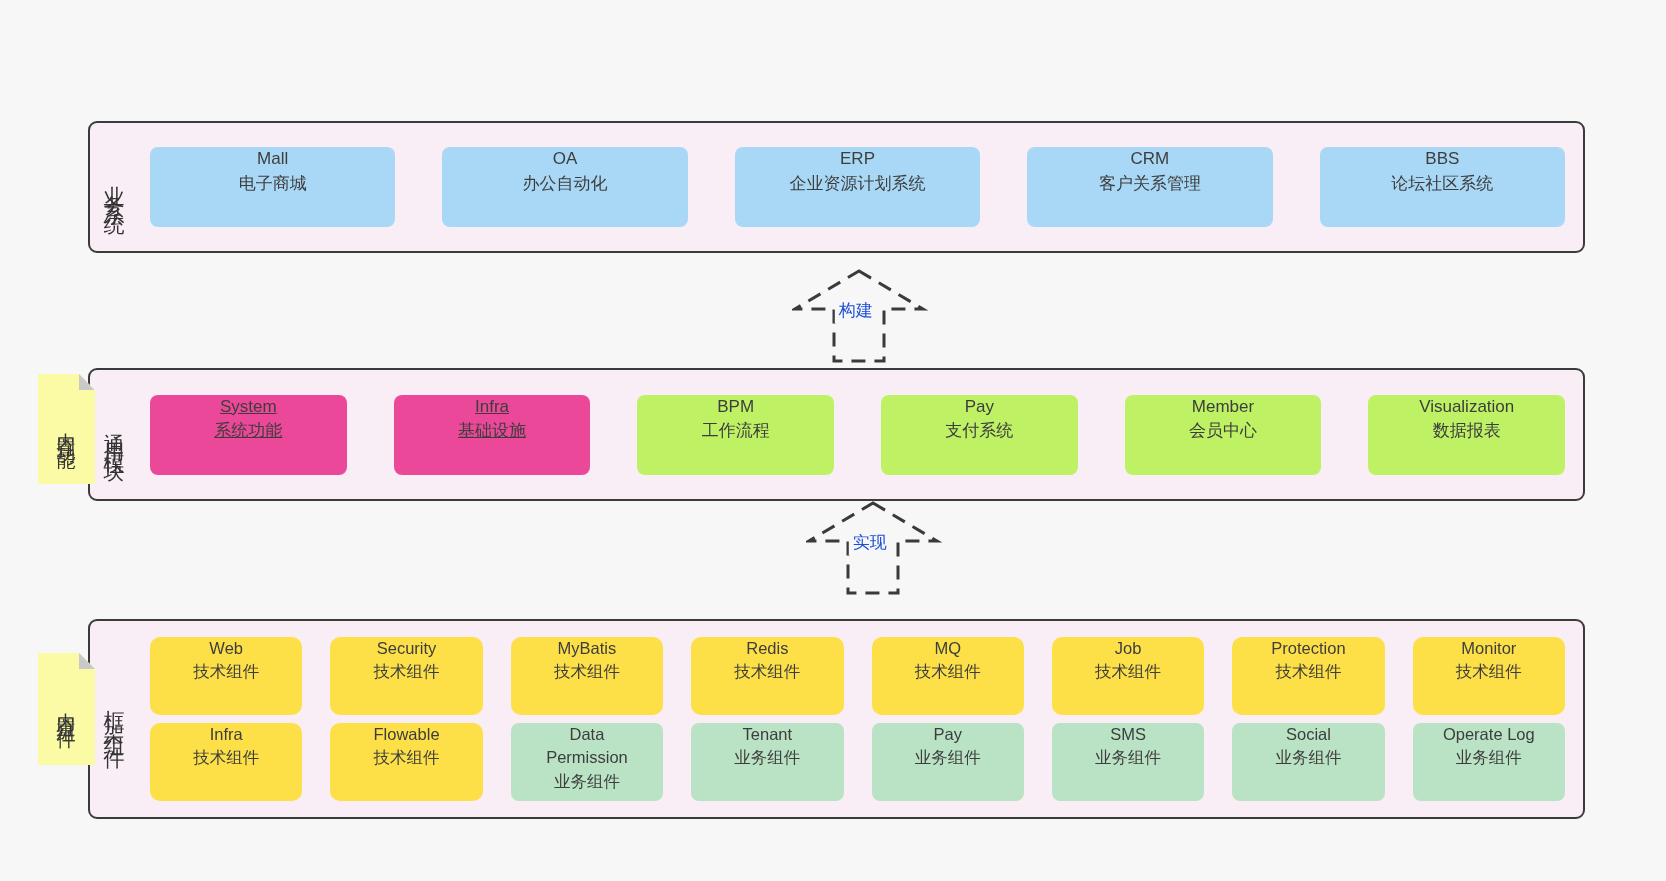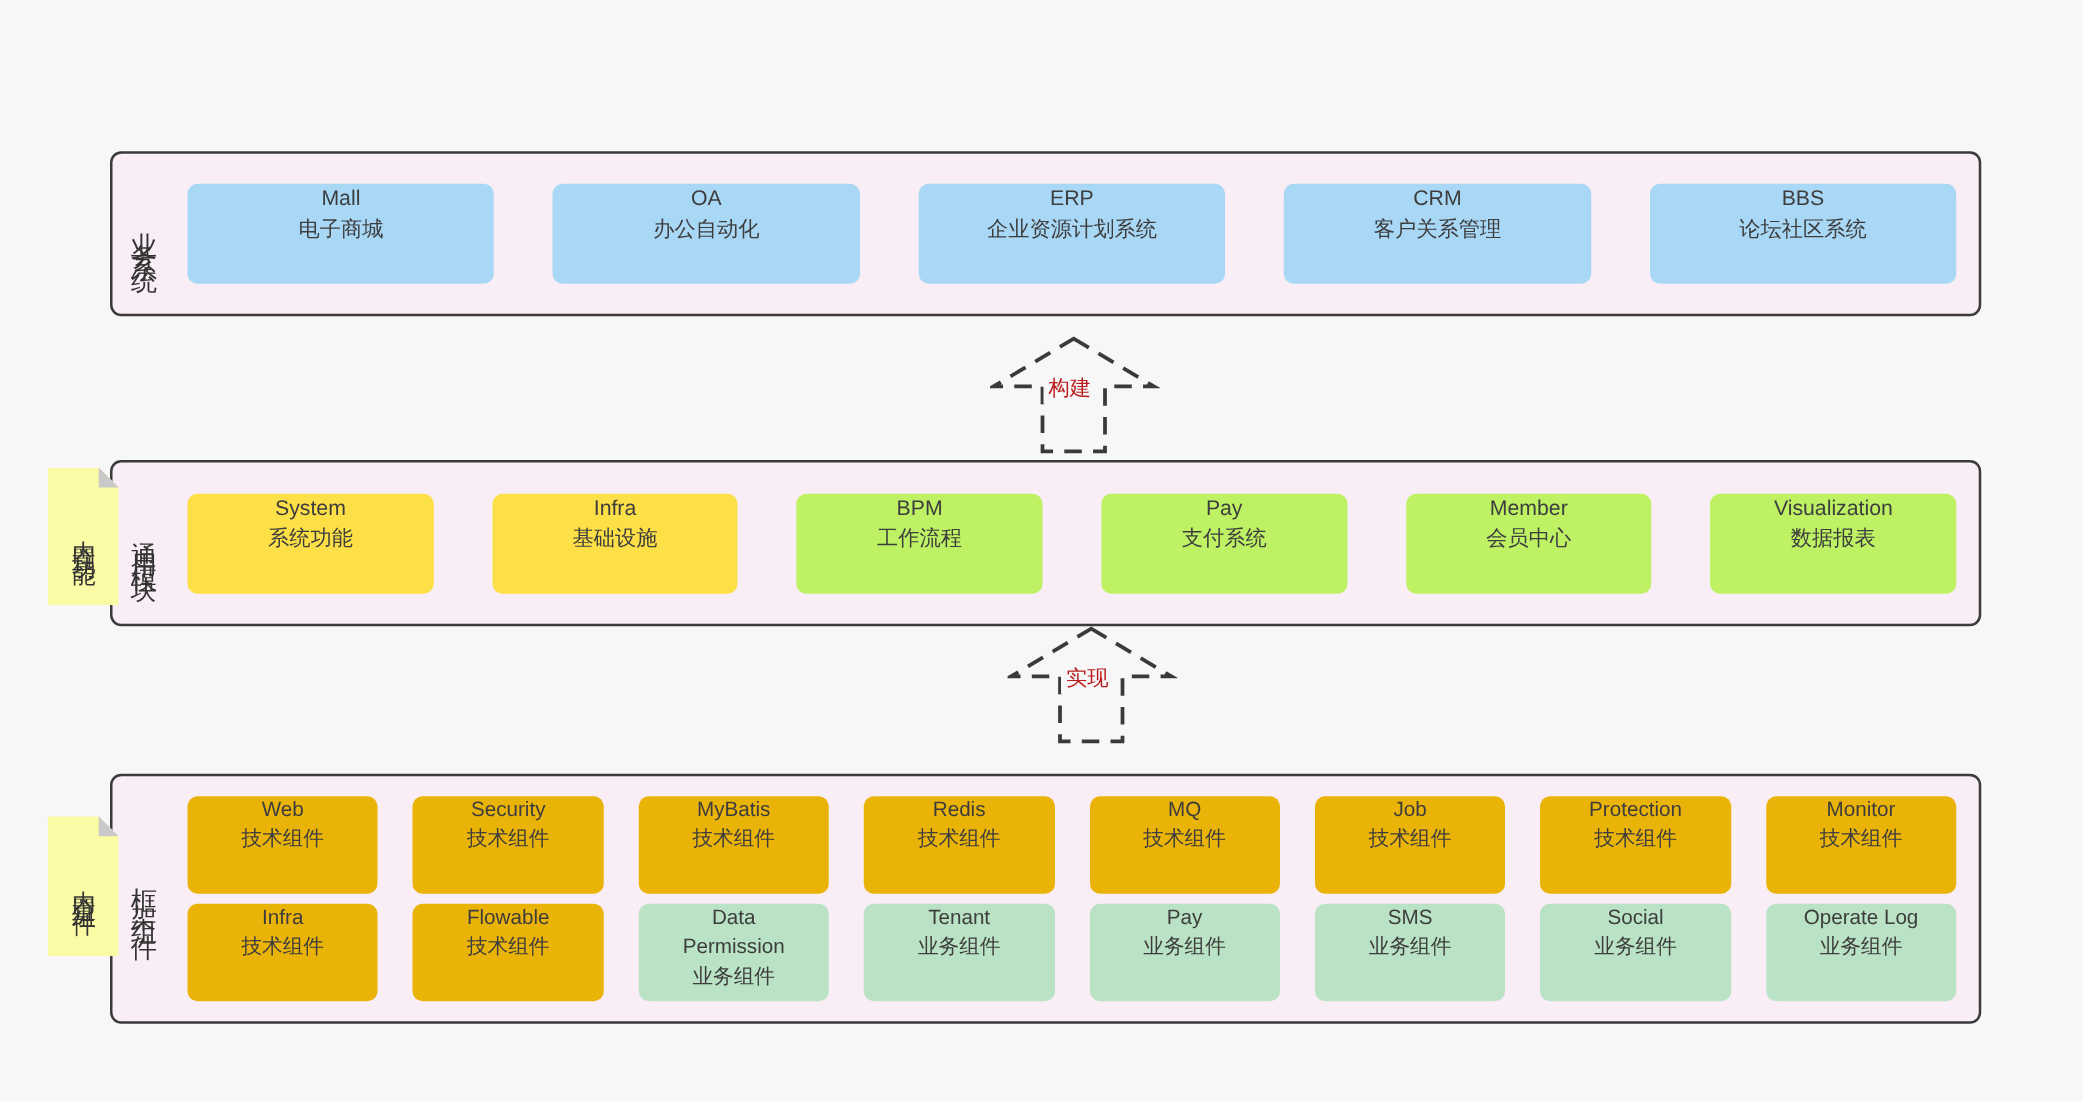--- a/index.html
+++ b/index.html
@@ -33,23 +33,23 @@
   }
   .row{display:flex;gap:28px;}
   .box{
     flex:1;height:80px;border-radius:8px;
     display:flex;flex-direction:column;align-items:center;
     text-align:center;font-size:17px;line-height:1.45;
   }
   .row .box{height:78px;font-size:16.5px;line-height:1.42;}
   .box-name{white-space:pre-line;}
   .box--blue{background:#a9d8f6;}
-  .box--red{background:#fde047;}
+  .box--red{background:#ec4899;text-decoration:underline;}
   .box--pink{background:#bef264;}
-  .box--green{background:#eab308;}
+  .box--green{background:#fde047;border-radius:10px;}
   .box--lightgreen{background:#b9e3c4;}
   .note{
     position:absolute;left:38px;width:57px;z-index:3;
     background:#fbfba5;
     clip-path:polygon(0 0,calc(100% - 16px) 0,100% 16px,100% 100%,0 100%);
     display:flex;align-items:center;justify-content:center;
   }
   .note-2{top:374px;height:110px;}
   .note-3{top:653px;height:112px;}
   .note-fold{
@@ -59,21 +59,21 @@
   .note-text{
     writing-mode:vertical-rl;text-orientation:upright;
     font-size:19px;letter-spacing:6px;color:#333;line-height:1;
   }
   .arrow{position:absolute;width:136px;height:96px;}
   .arrow-1{left:792px;top:268px;}
   .arrow-2{left:806px;top:500px;}
   .arrow svg{position:absolute;left:0;top:0;}
   .arrow-label{
     position:absolute;left:50%;top:30px;transform:translateX(-60%);
-    background:#f7f7f7;padding:1px 4px;font-size:17px;color:#b91c1c;
+    background:#f7f7f7;padding:1px 4px;font-size:17px;color:#1d4ed8;
   }
 </style>
 </head>
 <body>
 
 <div class="band band-1">
   <div class="band-label">业务系统</div>
   <div class="boxes">
     <div class="box box--blue">
       <div class="box-name">Mall</div>

